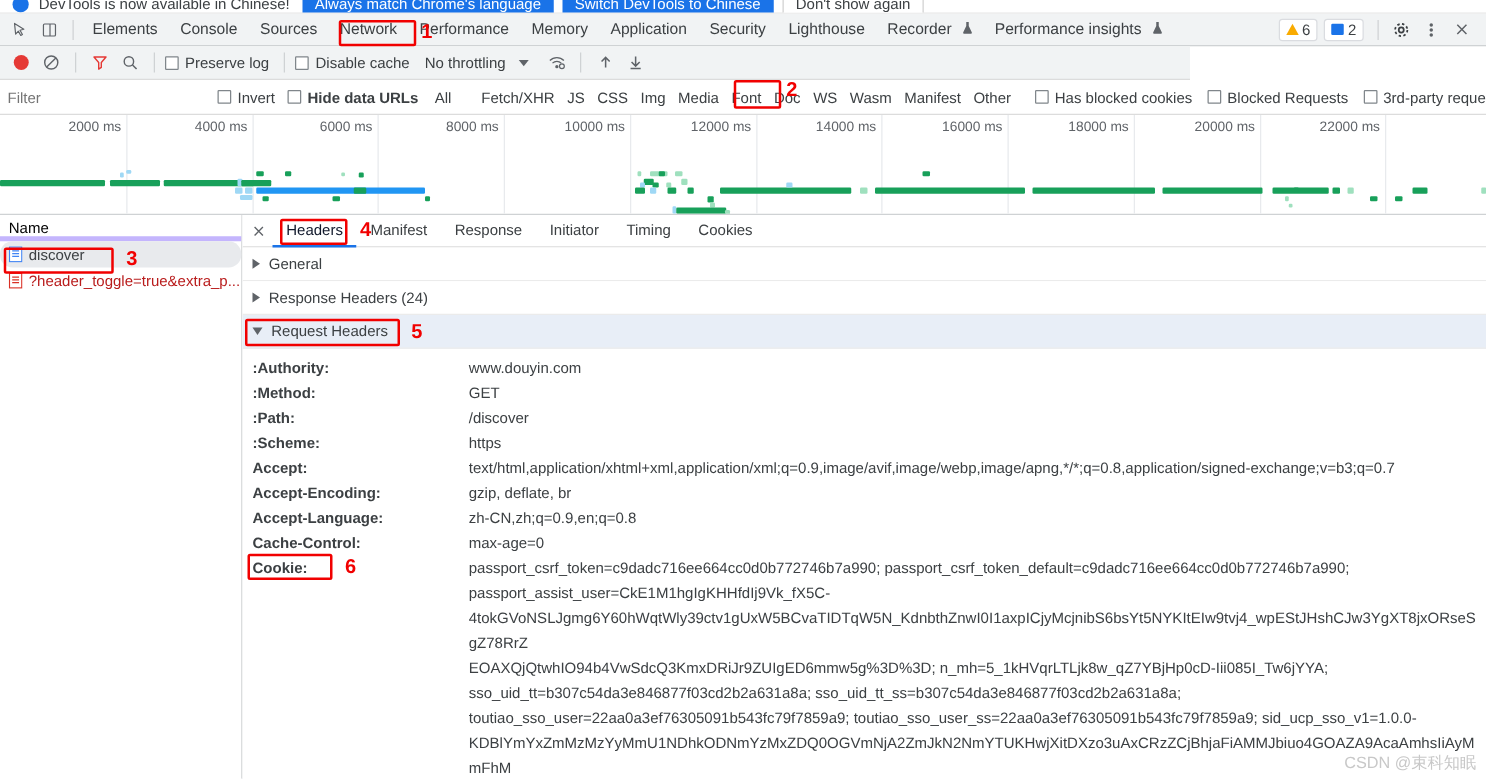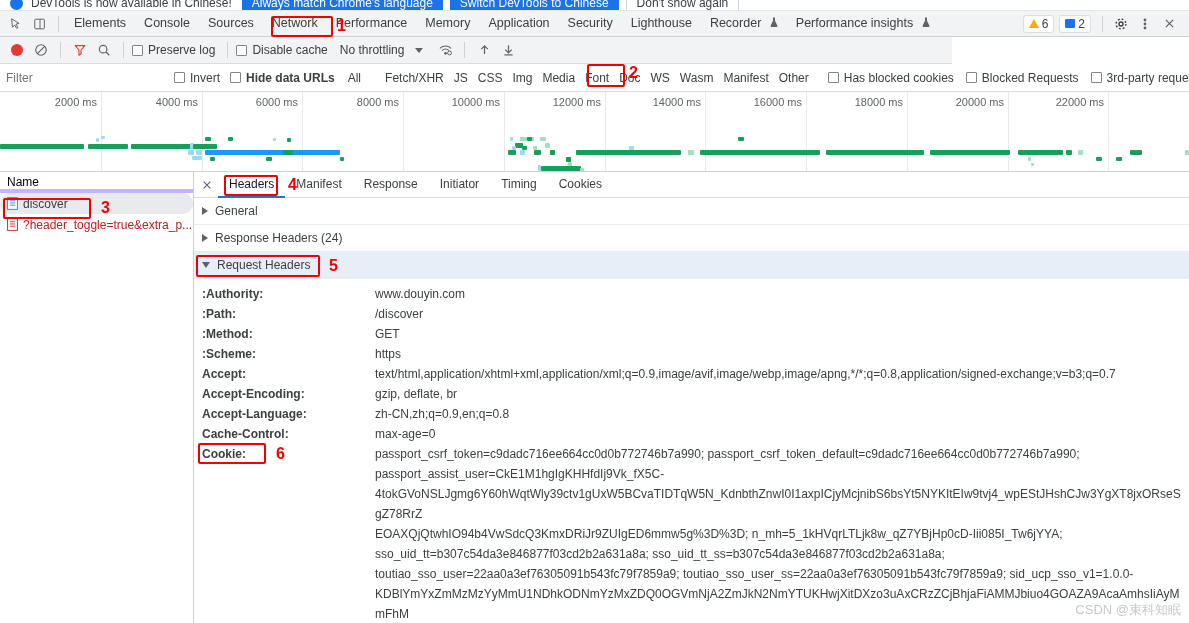--- a/index.html
+++ b/index.html
@@ -476,26 +476,26 @@
         <span class="tri-d"></span>
         <span id="rh-label">Request Headers</span>
       </div>
 
       <div class="hdr-list" id="hdr-list">
           <div class="hdr-row">
             <div class="hdr-k">:Authority:</div>
             <div class="hdr-v">www.douyin.com</div>
           </div>
           <div class="hdr-row">
+            <div class="hdr-k">:Method:</div>
+            <div class="hdr-v">GET</div>
+          </div>
+          <div class="hdr-row">
             <div class="hdr-k">:Path:</div>
             <div class="hdr-v">/discover</div>
-          </div>
-          <div class="hdr-row">
-            <div class="hdr-k">:Method:</div>
-            <div class="hdr-v">GET</div>
           </div>
           <div class="hdr-row">
             <div class="hdr-k">:Scheme:</div>
             <div class="hdr-v">https</div>
           </div>
           <div class="hdr-row">
             <div class="hdr-k">Accept:</div>
             <div class="hdr-v">text/html,application/xhtml+xml,application/xml;q=0.9,image/avif,image/webp,image/apng,*/*;q=0.8,application/signed-exchange;v=b3;q=0.7</div>
           </div>
           <div class="hdr-row">

